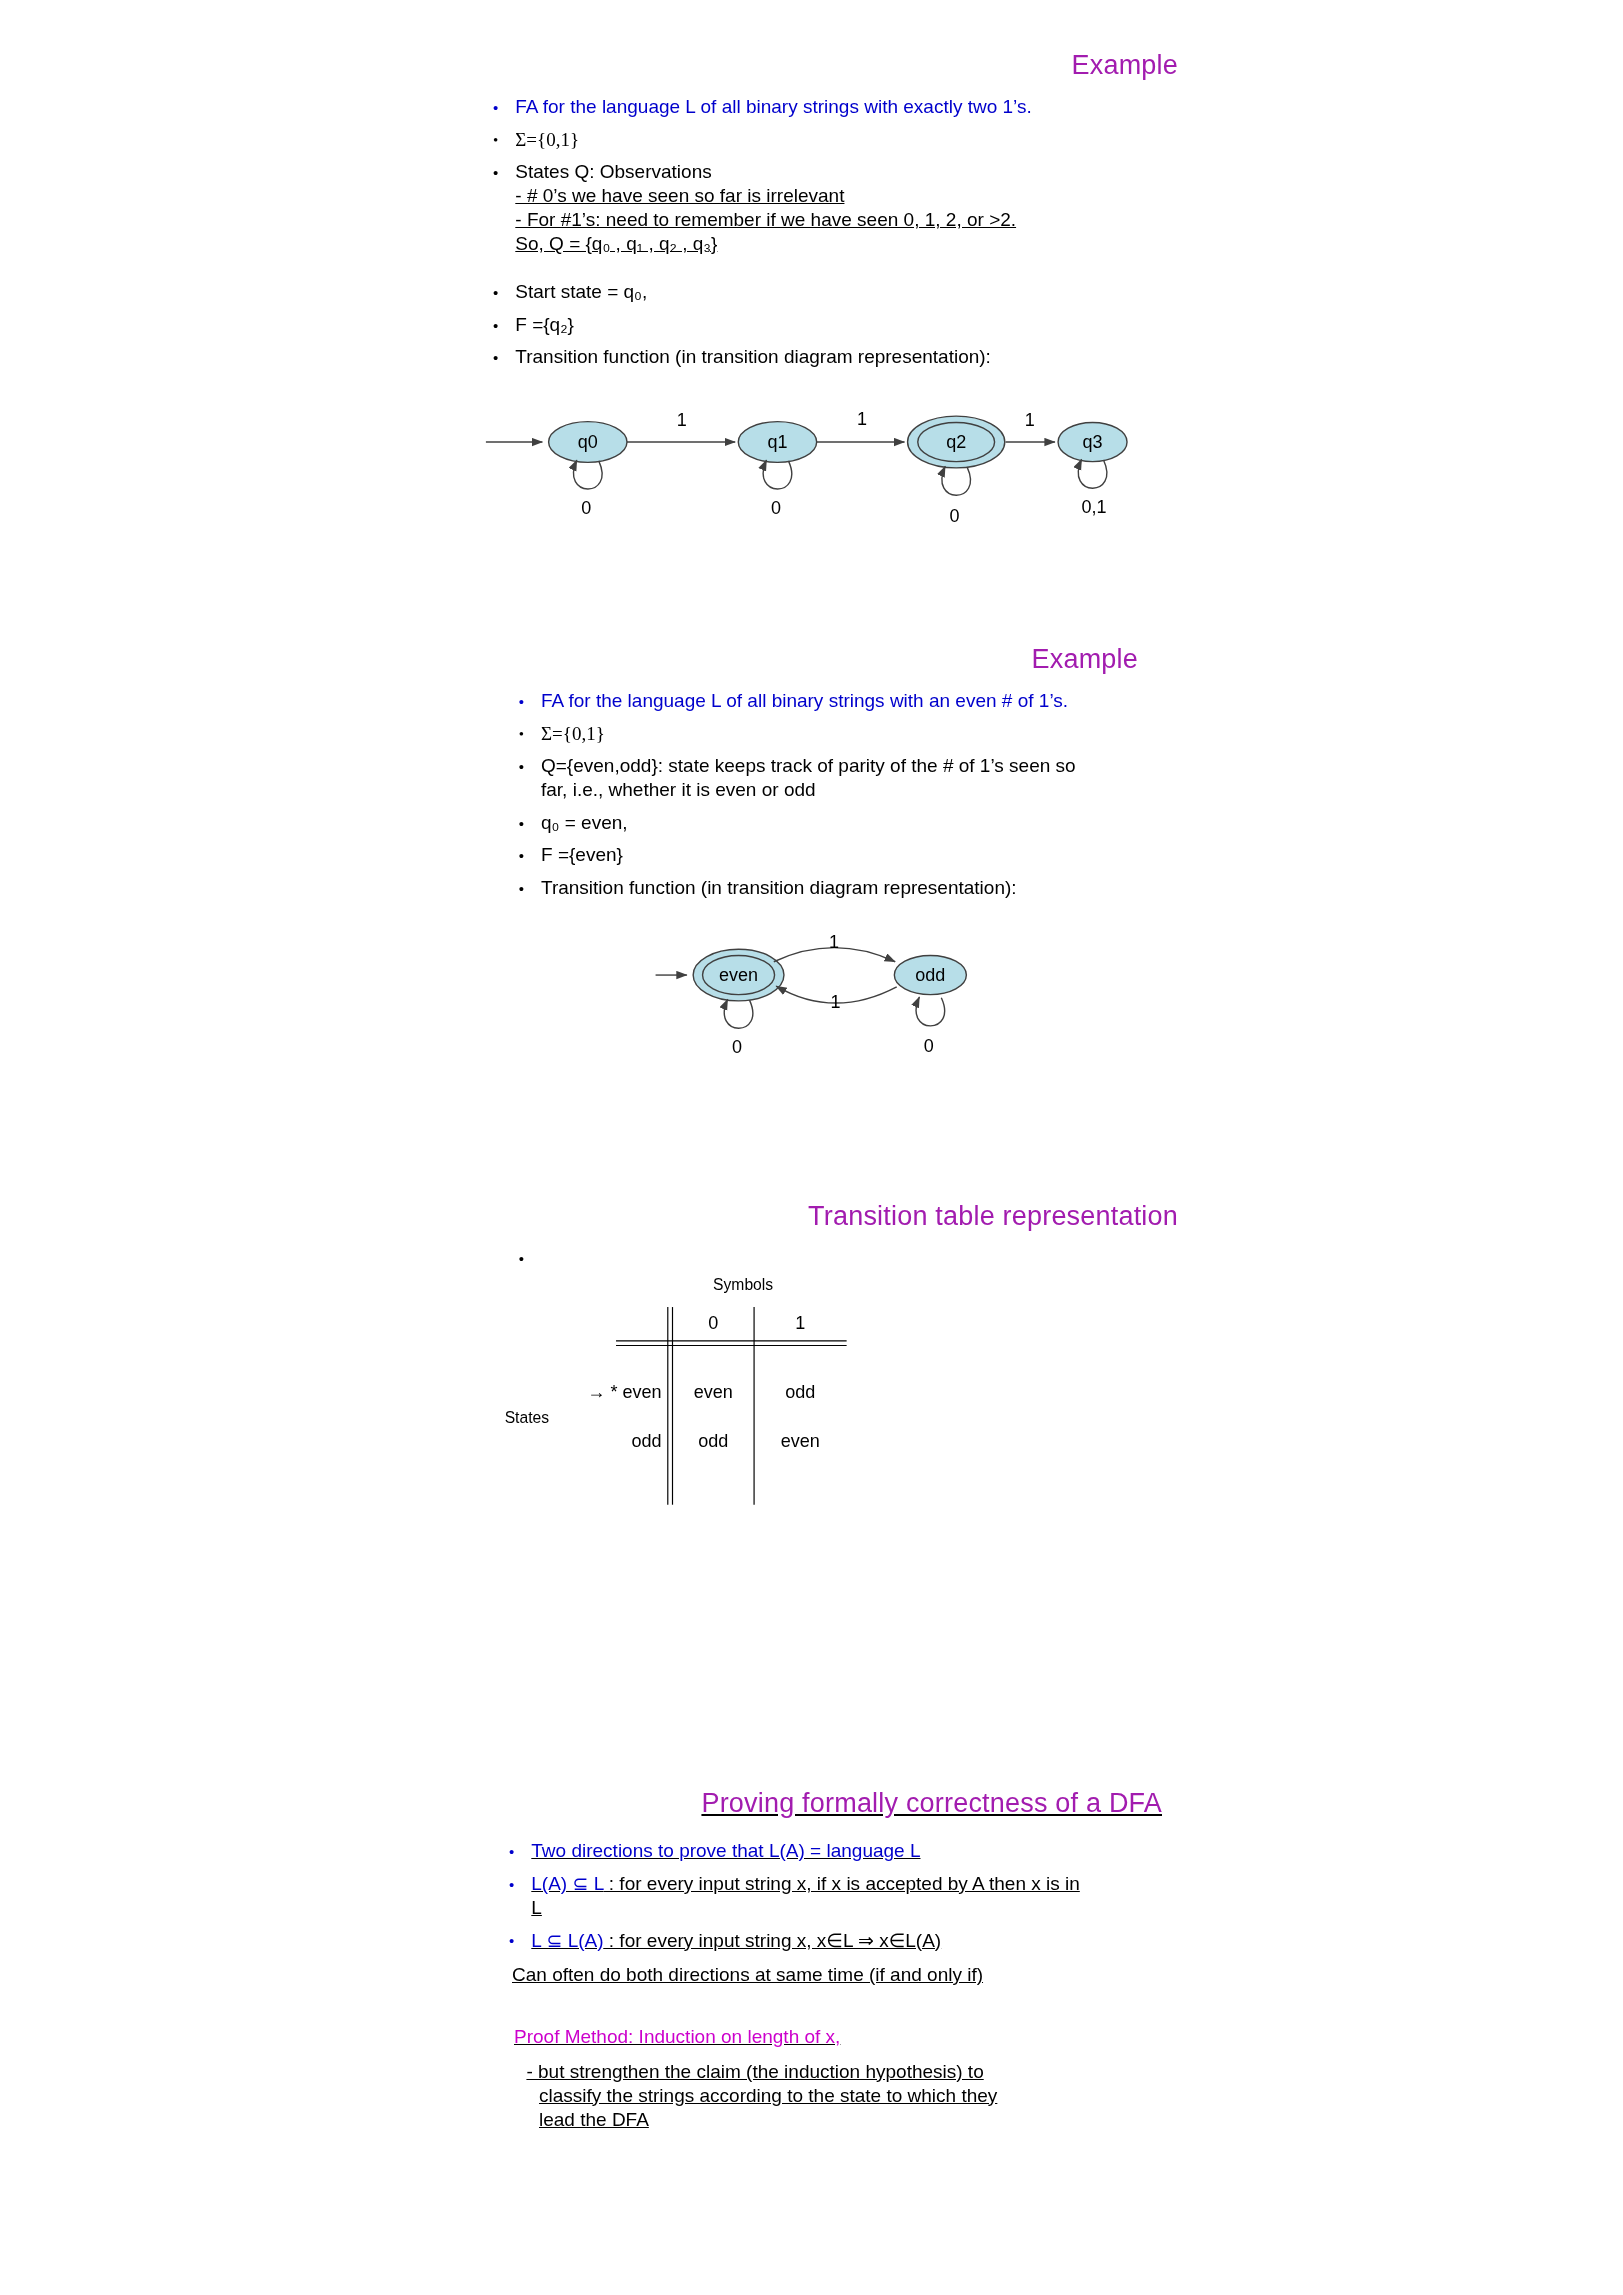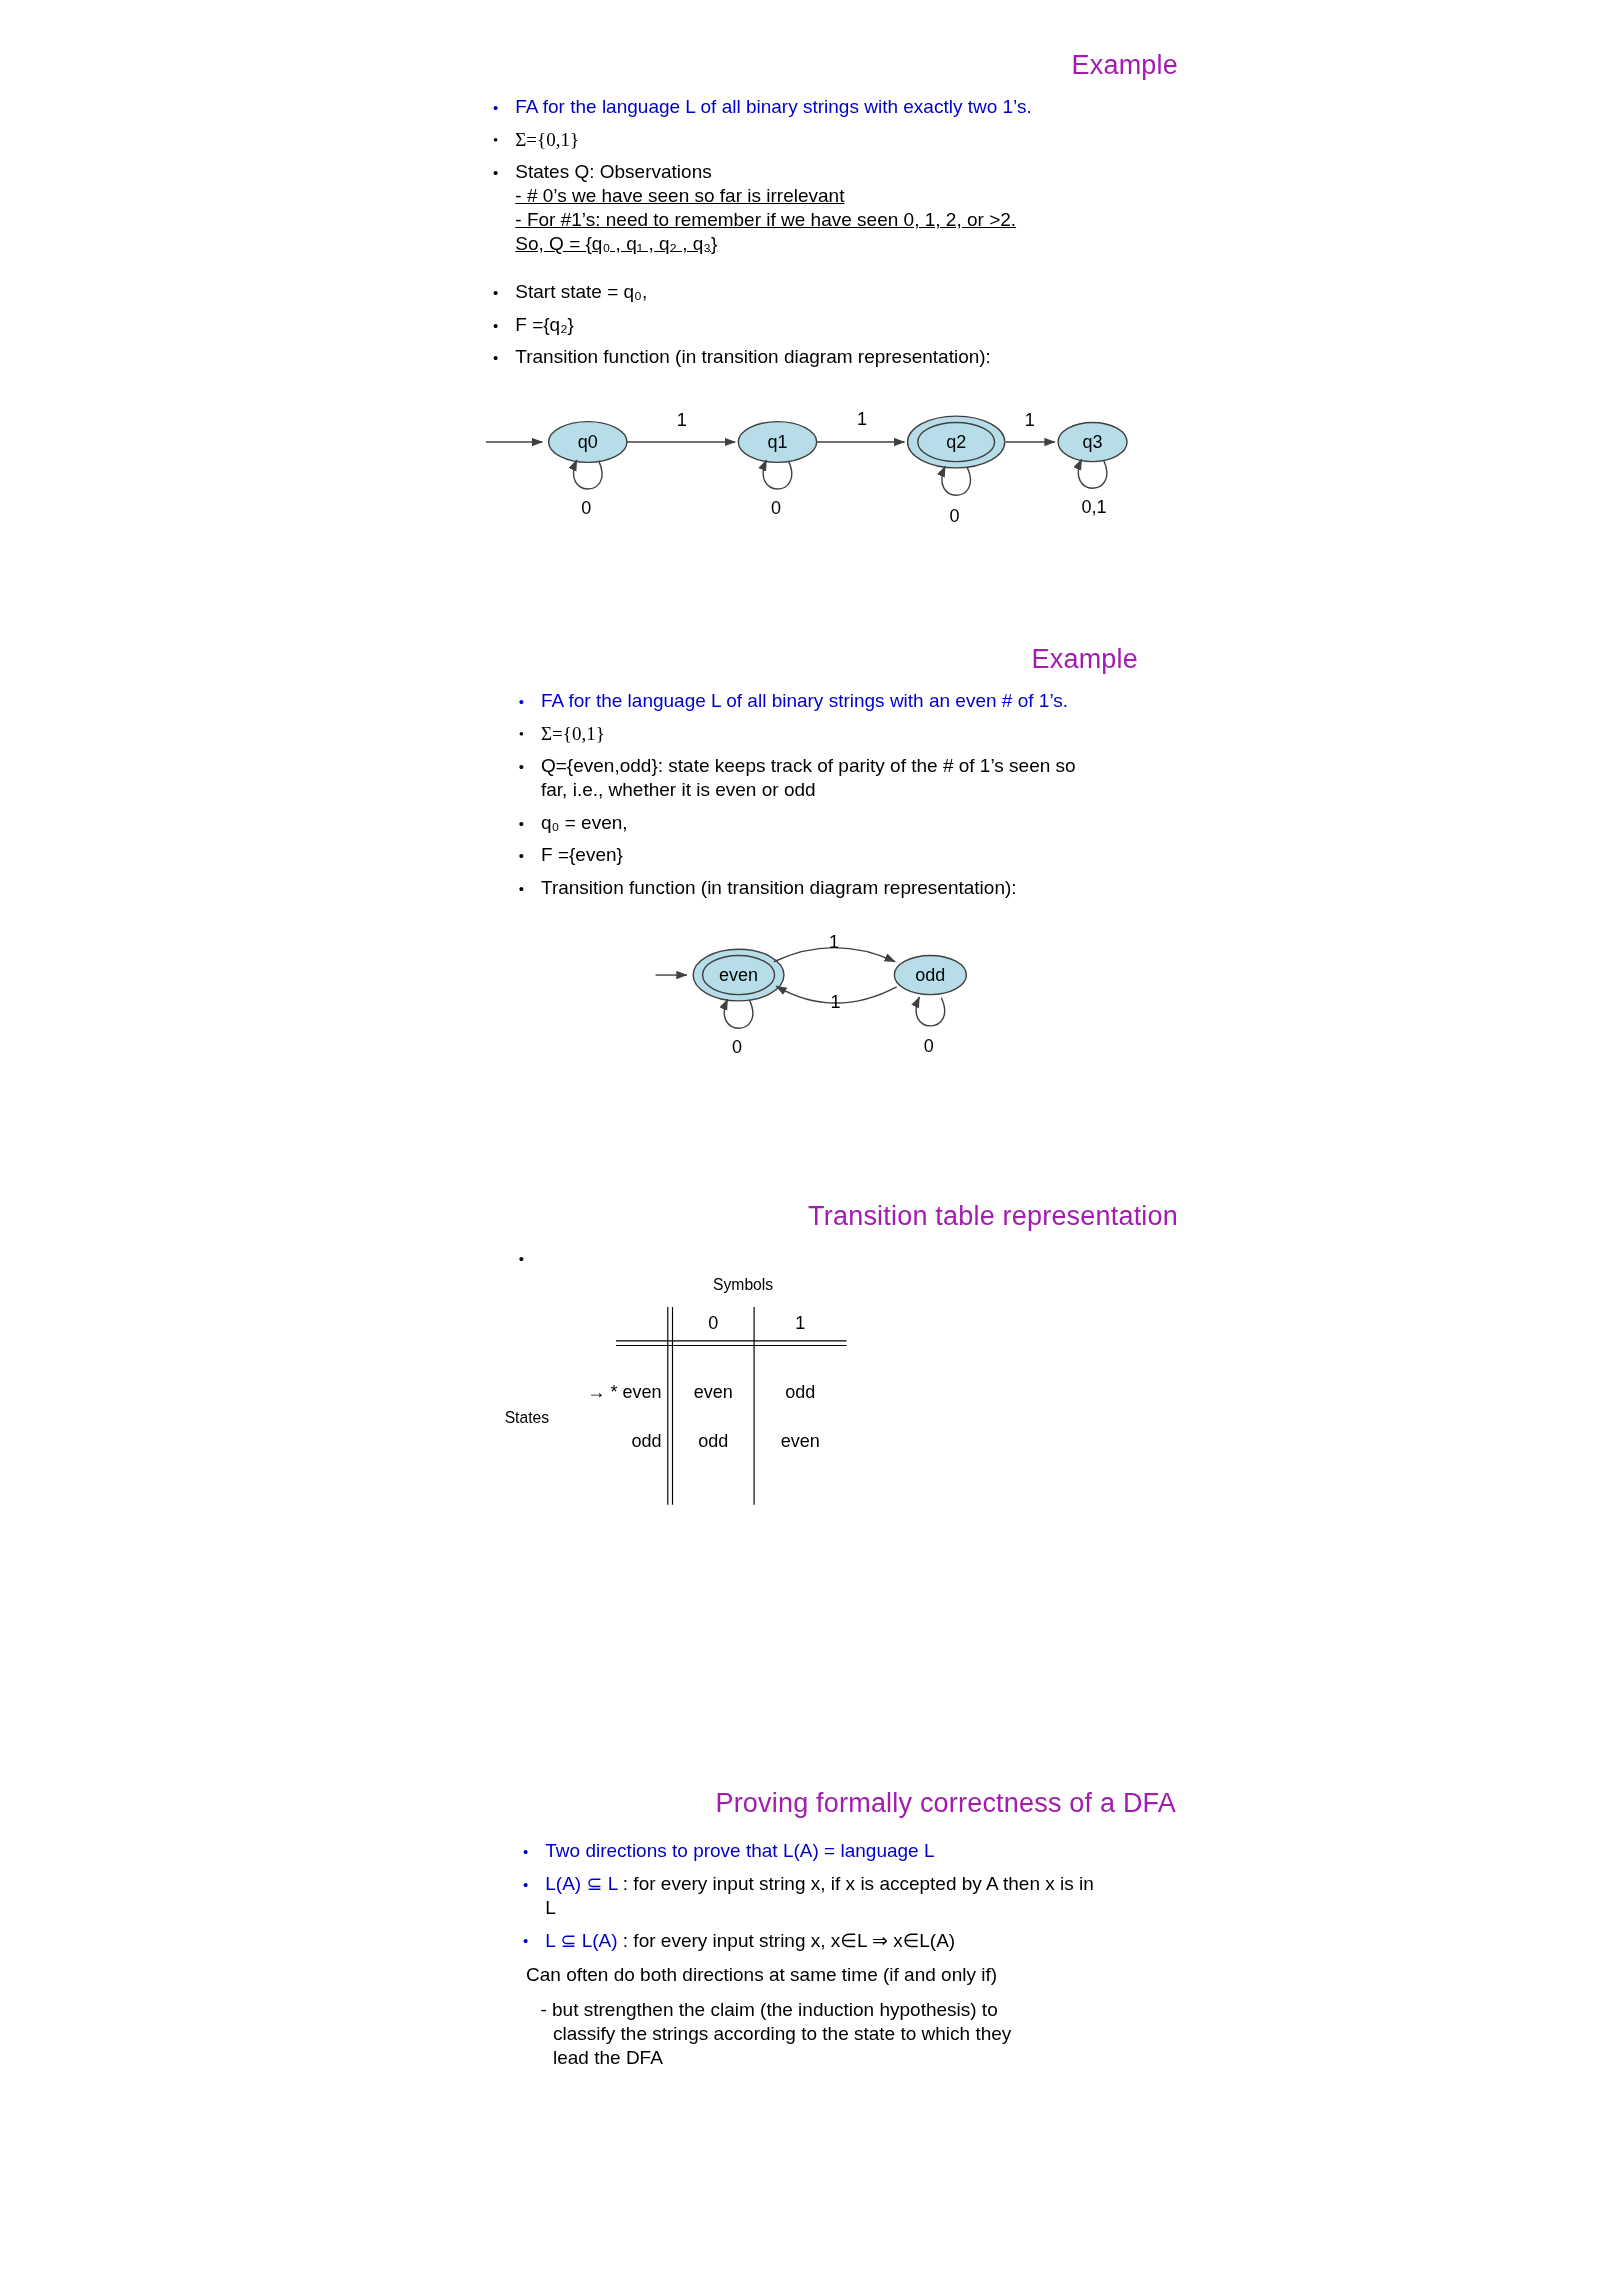--- a/index.html
+++ b/index.html
@@ -25,21 +25,21 @@
   #slide1 svg { margin-top:17.3px; }
 
   #slide2 { left:479px; top:644px; width:659px; }
   #slide2 .bullets { margin-left:35px; width:581px; }
   #slide2 svg { margin-top:23.6px; margin-left:165px; }
 
   #slide3 { left:471px; top:1201px; width:707px; }
   #slide3 .bullets { margin-left:43px; width:550px; }
   #slide3 svg { margin-top:14px; margin-left:12.6px; }
 
-  #slide4 { left:501px; top:1788px; width:675px; }
+  #slide4 { left:487px; top:1788px; width:675px;text-decoration:underline; }
   #slide4 .bullets { margin-top:20.4px; margin-left:17.3px; width:589px; }
   .note { margin-left:25px; font-size:19px; line-height:24px; margin-top:10px; }
   .proof-method { margin-left:27px; margin-top:38px; font-size:19px; line-height:24px; }
   .strengthen { margin-left:38px; margin-top:11px; font-size:19px; line-height:24px;
                 width:502px; padding-left:14px; text-indent:-12.6px; }
 
   
   svg text { font-family:"Liberation Sans","DejaVu Sans",sans-serif; font-size:23px; fill:#000; }
   .state { fill:#b7dee8; stroke:#404040; stroke-width:1.8; }
   .edge  { stroke:#404040; stroke-width:1.8; fill:none; }
@@ -196,15 +196,16 @@
 </section>
 
 <section class="slide" id="slide4">
   <div class="slide-title">Proving formally correctness of a DFA</div>
   <div class="bullets">
     <div class="bi blue"><span class="dot">•</span><span>Two directions to prove that L(A) = language L</span></div>
     <div class="bi"><span class="dot blue">•</span><span class="blue">L(A) ⊆ L</span><span> : for every input string x, if x is accepted by A then x is in L</span></div>
     <div class="bi"><span class="dot blue">•</span><span class="blue">L ⊆ L(A)</span><span> : for every input string x, x∈L ⇒ x∈L(A)</span></div>
   </div>
   <div class="note">Can often do both directions at same time (if and only if)</div>
+  <div class="proof-method magenta">Proof Method: Induction on length of x,</div>
   <div class="strengthen">- but strengthen the claim (the induction hypothesis) to classify the strings according to the state to which they lead the DFA</div>
 </section>
 
 
 </body></html>

